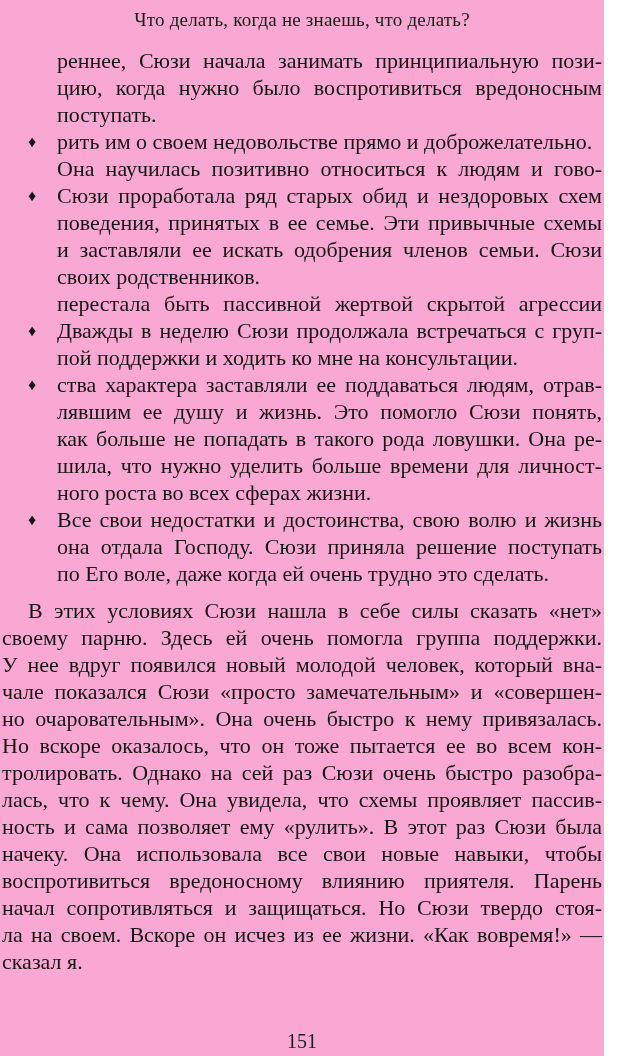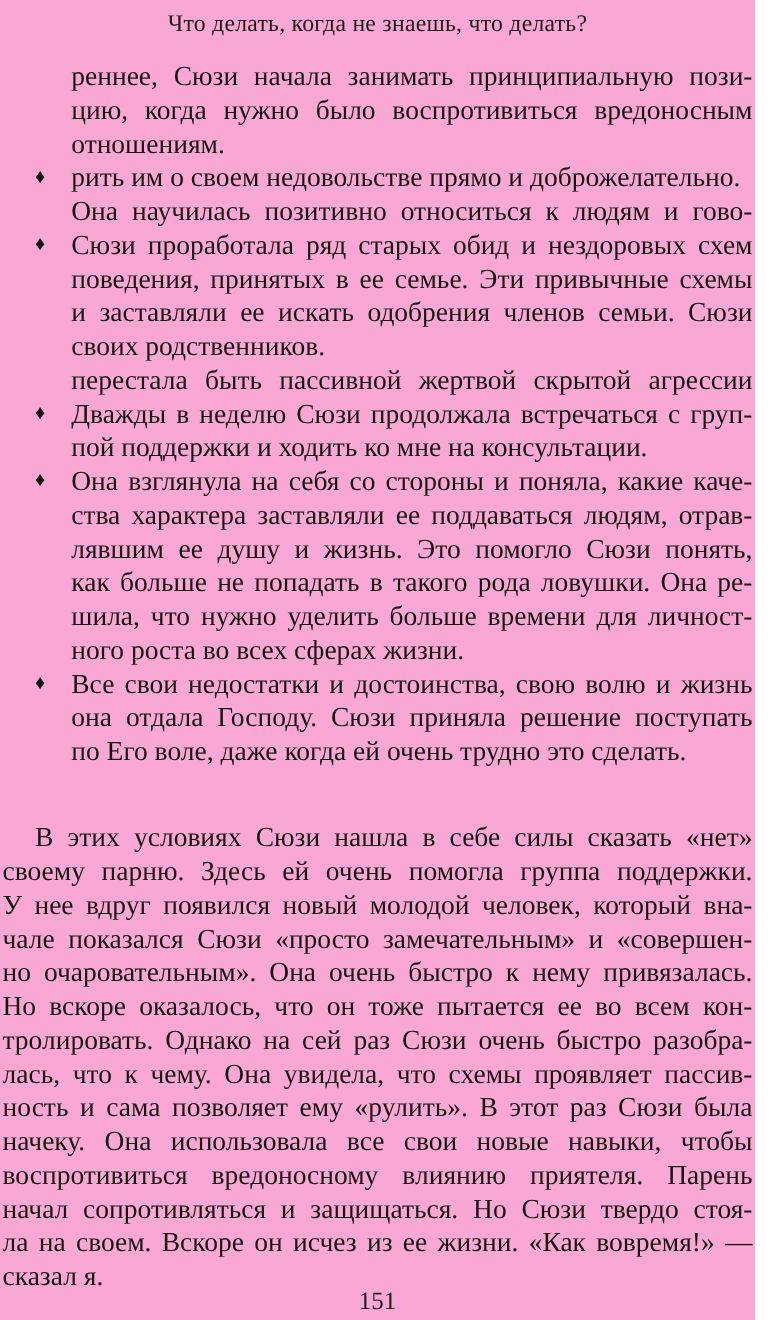--- a/index.html
+++ b/index.html
@@ -43,21 +43,21 @@
     line-height: 27px;
     font-family: "Liberation Serif", "DejaVu Sans", serif;
     color: #161616;
   }
   .lines {
     flex: 1 1 auto;
     margin-right: 2px;
     min-width: 0;
   }
   .paragraph {
-    margin-top: 42px;
+    margin-top: 10px;
     margin-left: 2px;
     margin-right: 2px;
   }
   .line {
     font-size: 22px;
     line-height: 27px;
     text-align: justify;
     text-align-last: justify;
     white-space: normal;
   }
@@ -81,21 +81,21 @@
 </head>
 <body>
 
 <div class="page">
   <div class="running-header">Что делать, когда не знаешь, что делать?</div>
 
   <div class="content" id="content">
       <div class="hang">
         <div class="line">реннее, Сюзи начала занимать принципиальную пози-</div>
         <div class="line">цию, когда нужно было воспротивиться вредоносным</div>
-        <div class="line last">отношениям.</div>
+        <div class="line last">поступать.</div>
       </div>
       <div class="bullet-item">
         <span class="marker">♦</span>
         <div class="lines">
           <div class="line last">рить им о своем недовольстве прямо и доброжелательно.</div>
           <div class="line">Она научилась позитивно относиться к людям и гово-</div>
         </div>
       </div>
       <div class="bullet-item">
         <span class="marker">♦</span>
@@ -110,21 +110,20 @@
       <div class="bullet-item">
         <span class="marker">♦</span>
         <div class="lines">
           <div class="line">Дважды в неделю Сюзи продолжала встречаться с груп-</div>
           <div class="line last">пой поддержки и ходить ко мне на консультации.</div>
         </div>
       </div>
       <div class="bullet-item">
         <span class="marker">♦</span>
         <div class="lines">
-          <div class="line">Она взглянула на себя со стороны и поняла, какие каче-</div>
           <div class="line">ства характера заставляли ее поддаваться людям, отрав-</div>
           <div class="line">лявшим ее душу и жизнь. Это помогло Сюзи понять,</div>
           <div class="line">как больше не попадать в такого рода ловушки. Она ре-</div>
           <div class="line">шила, что нужно уделить больше времени для личност-</div>
           <div class="line last">ного роста во всех сферах жизни.</div>
         </div>
       </div>
       <div class="bullet-item">
         <span class="marker">♦</span>
         <div class="lines">

